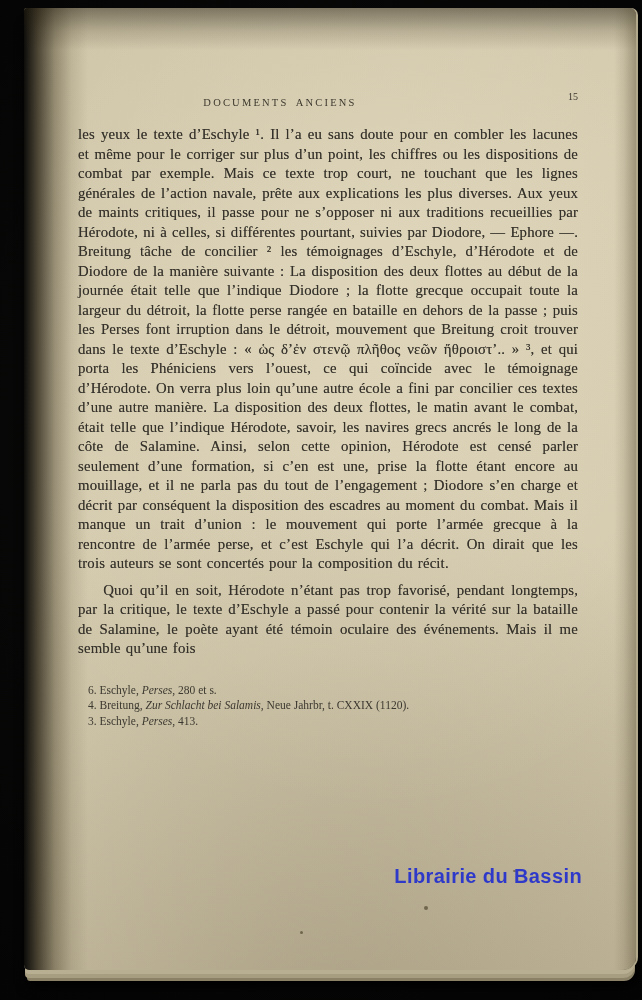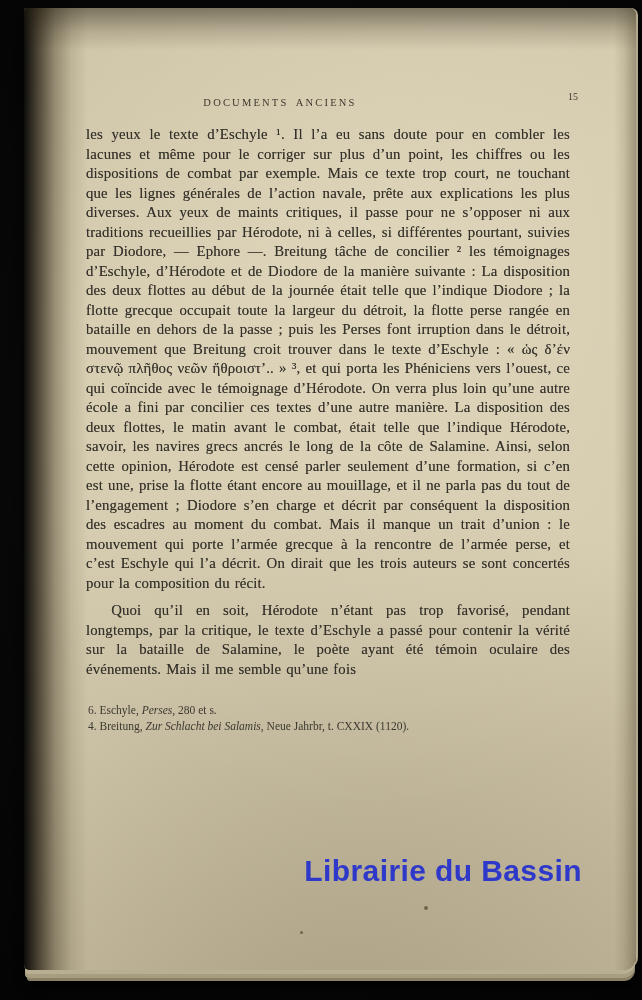--- a/index.html
+++ b/index.html
@@ -100,21 +100,21 @@
     position: absolute;
     right: 0;
     top: -1px;
     font-size: 10px;
     color: #3c382d;
   }
   .body-text {
     margin-top: 17px;
   }
   .body-text p {
-    margin: 8px;
+    margin: 0;
     font-size: 14.8px;
     line-height: 19.5px;
     text-align: justify;
     letter-spacing: 0.15px;
     word-spacing: 0.08em;
     text-shadow: 0 0 0.4px rgba(48,44,34,0.55);
   }
   .body-text p.indented {
     margin-top: 7px;
     text-indent: 1.7em;
@@ -127,21 +127,21 @@
     color: #3b382f;
   }
   .footnote-line { white-space: nowrap; }
   .fn-italic { font-style: italic; }
   .watermark {
     position: absolute;
     right: 54px;
     bottom: 82px;
     z-index: 3;
     font-family: "Liberation Sans", "DejaVu Sans", sans-serif;
-    font-size: 30px;
+    font-size: 20px;
     font-weight: 600;
     letter-spacing: 0.4px;
     opacity: 0.95;
   }
   .speck {
     position: absolute;
     border-radius: 50%;
     background: rgba(55,45,24,0.55);
     z-index: 2;
     pointer-events: none;
@@ -178,20 +178,23 @@
         <p class="indented">Quoi qu’il en soit, Hérodote n’étant pas trop favorisé, pendant longtemps, par la critique, le texte d’Eschyle a passé pour contenir la vérité sur la bataille de Salamine, le poète ayant été témoin oculaire des événements. Mais il me semble qu’une fois</p>
       </div>
 
       <div class="footnotes">
         <div class="footnote-line">
           <span>6. Eschyle, </span><span class="fn-italic">Perses</span><span>, 280 et s.</span>
         </div>
         <div class="footnote-line">
           <span>4. Breitung, </span><span class="fn-italic">Zur Schlacht bei Salamis</span><span>, Neue Jahrbr, t. CXXIX (1120).</span>
         </div>
+        <div class="footnote-line">
+          <span>3. Eschyle, </span><span class="fn-italic">Perses</span><span>, 413.</span>
+        </div>
       </div>
 
     </div>
 
     <div class="watermark" style="color: rgb(39, 51, 205);">Librairie du Bassin</div>
 
   </div>
 </div>
 
 </body></html>

